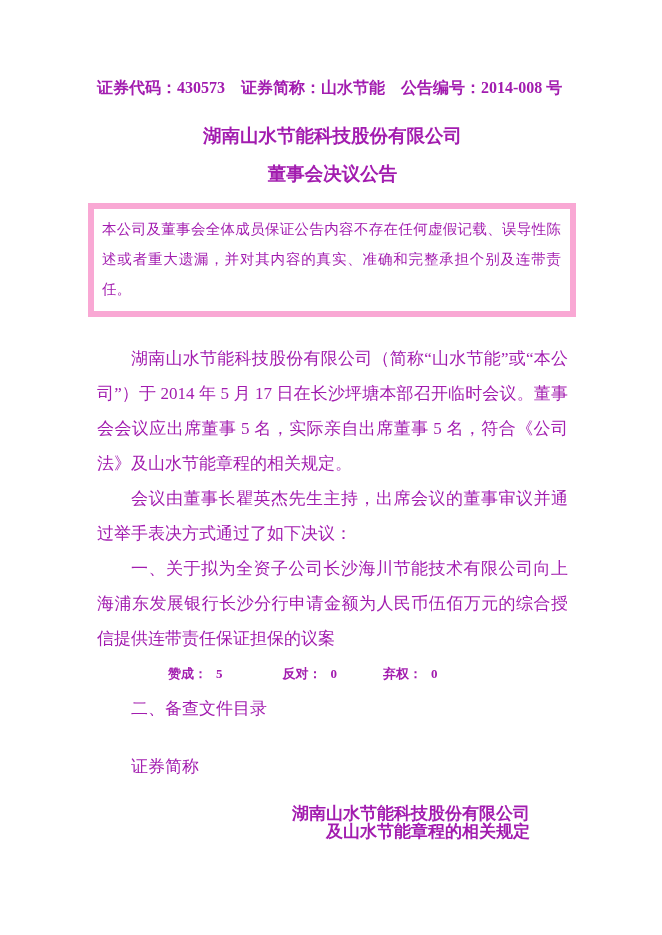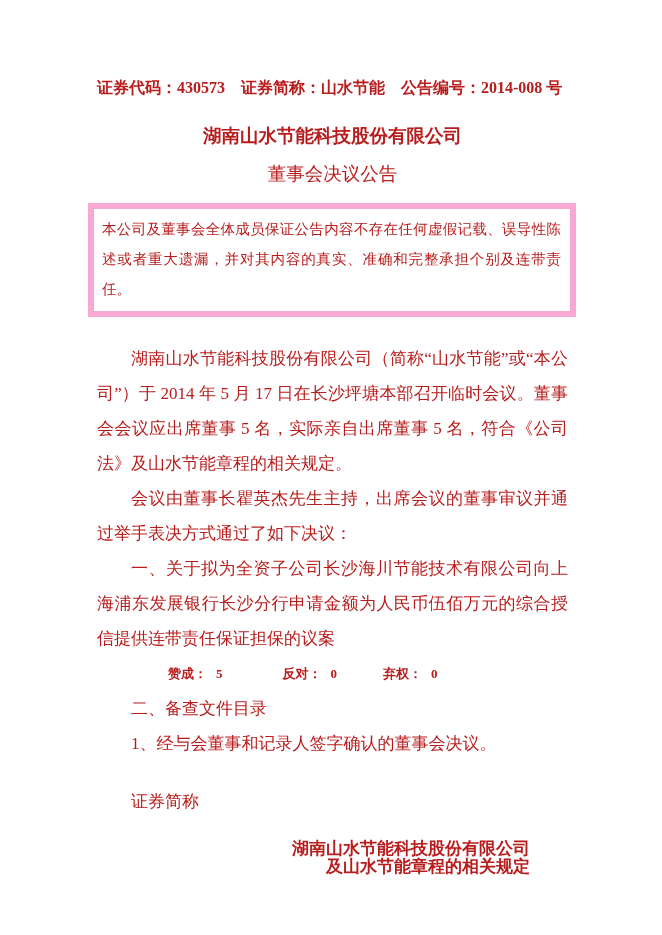--- a/index.html
+++ b/index.html
@@ -7,40 +7,40 @@
     padding: 0;
     background: #ffffff;
   }
   .page {
     position: relative;
     width: 662px;
     height: 935px;
     background: #ffffff;
     box-sizing: border-box;
     padding: 78px 94px 0 97px;
-    color: #b91c1c;
+    color: #a21caf;
     font-family: "Liberation Serif", "DejaVu Serif", serif;
     overflow: hidden;
   }
   .securities-line {
     font-size: 16px;
     font-weight: bold;
     line-height: 20px;
     white-space: nowrap;
   }
   .doc-title {
     font-size: 18.5px;
     font-weight: bold;
     text-align: center;
     line-height: 24px;
     margin-top: 26px;
   }
   .doc-subtitle {
     font-size: 18.5px;
-    font-weight: normal;
+    font-weight: bold;
     text-align: center;
     line-height: 24px;
     margin-top: 14px;
   }
   .disclaimer-box {
     border: 6px solid #f9a8d4;
     margin: 17px -8px 0 -9px;
     padding: 5px 9px 7px 8px;
     font-size: 14.5px;
     line-height: 30px;
@@ -102,21 +102,20 @@
   <p class="body-para">会议由董事长瞿英杰先生主持，出席会议的董事审议并通过举手表决方式通过了如下决议：</p>
 
   <p class="body-para bold">一、关于拟为全资子公司长沙海川节能技术有限公司向上海浦东发展银行长沙分行申请金额为人民币伍佰万元的综合授信提供连带责任保证担保的议案</p>
 
   <div class="vote-line">
     <span class="vote-group"><span>赞成：</span><span class="vote-value">5</span></span><span class="vote-group vote-group-against"><span>反对：</span><span class="vote-value">0</span></span><span class="vote-group vote-group-abstain"><span>弃权：</span><span class="vote-value">0</span></span>
   </div>
 
   <p class="body-para bold">二、备查文件目录</p>
 
-  <p class="body-para">1、经与会董事和记录人签字确认的董事会决议。</p>
 
   <p class="body-para bold closing">证券简称</p>
 
   <div class="signature-block">
     <div>湖南山水节能科技股份有限公司</div>
     <div>及山水节能章程的相关规定</div>
   </div>
 
 </div>
 

